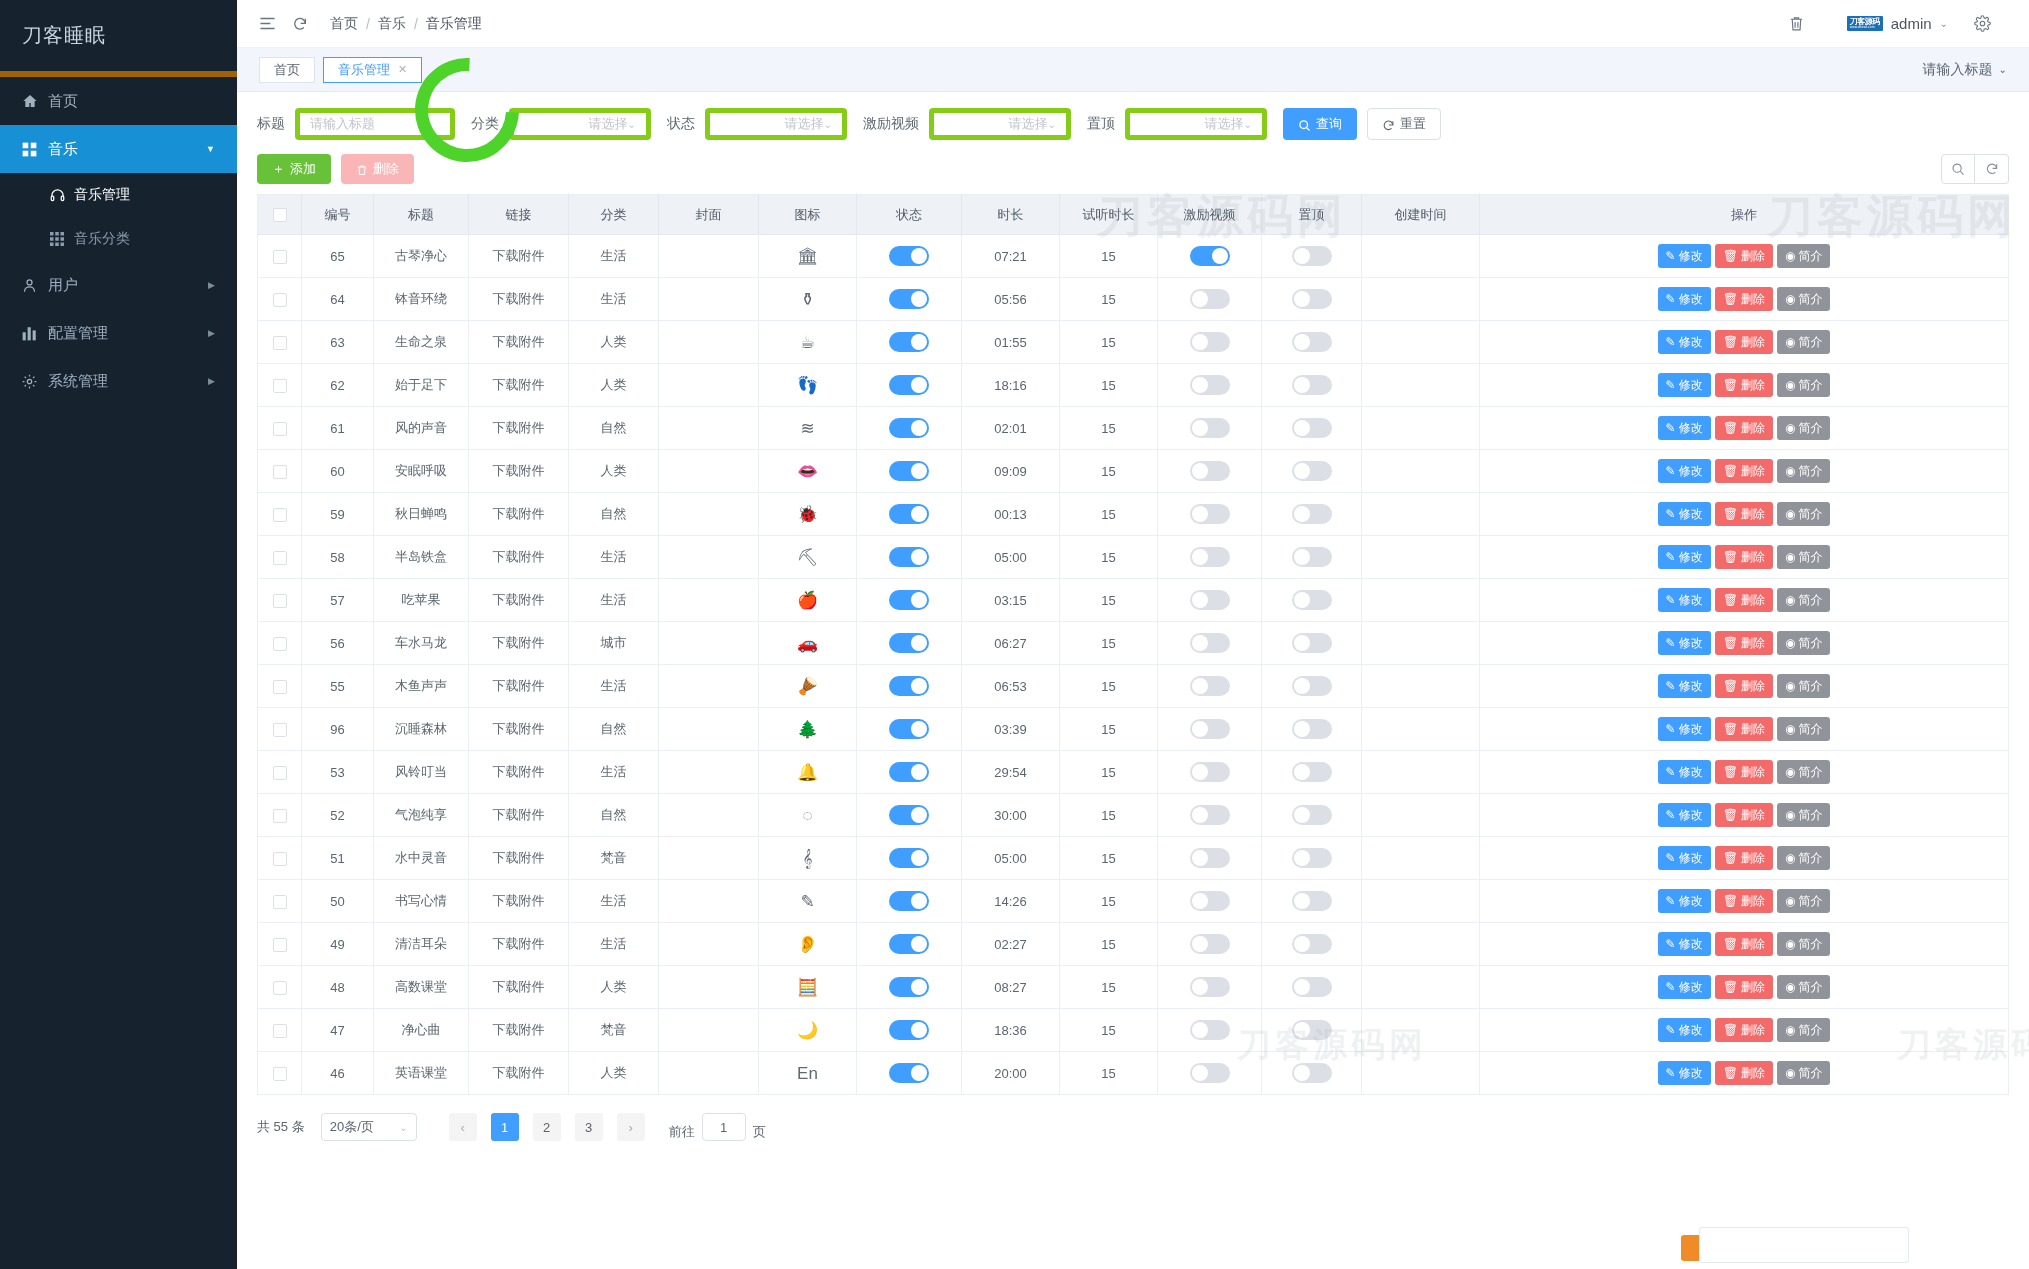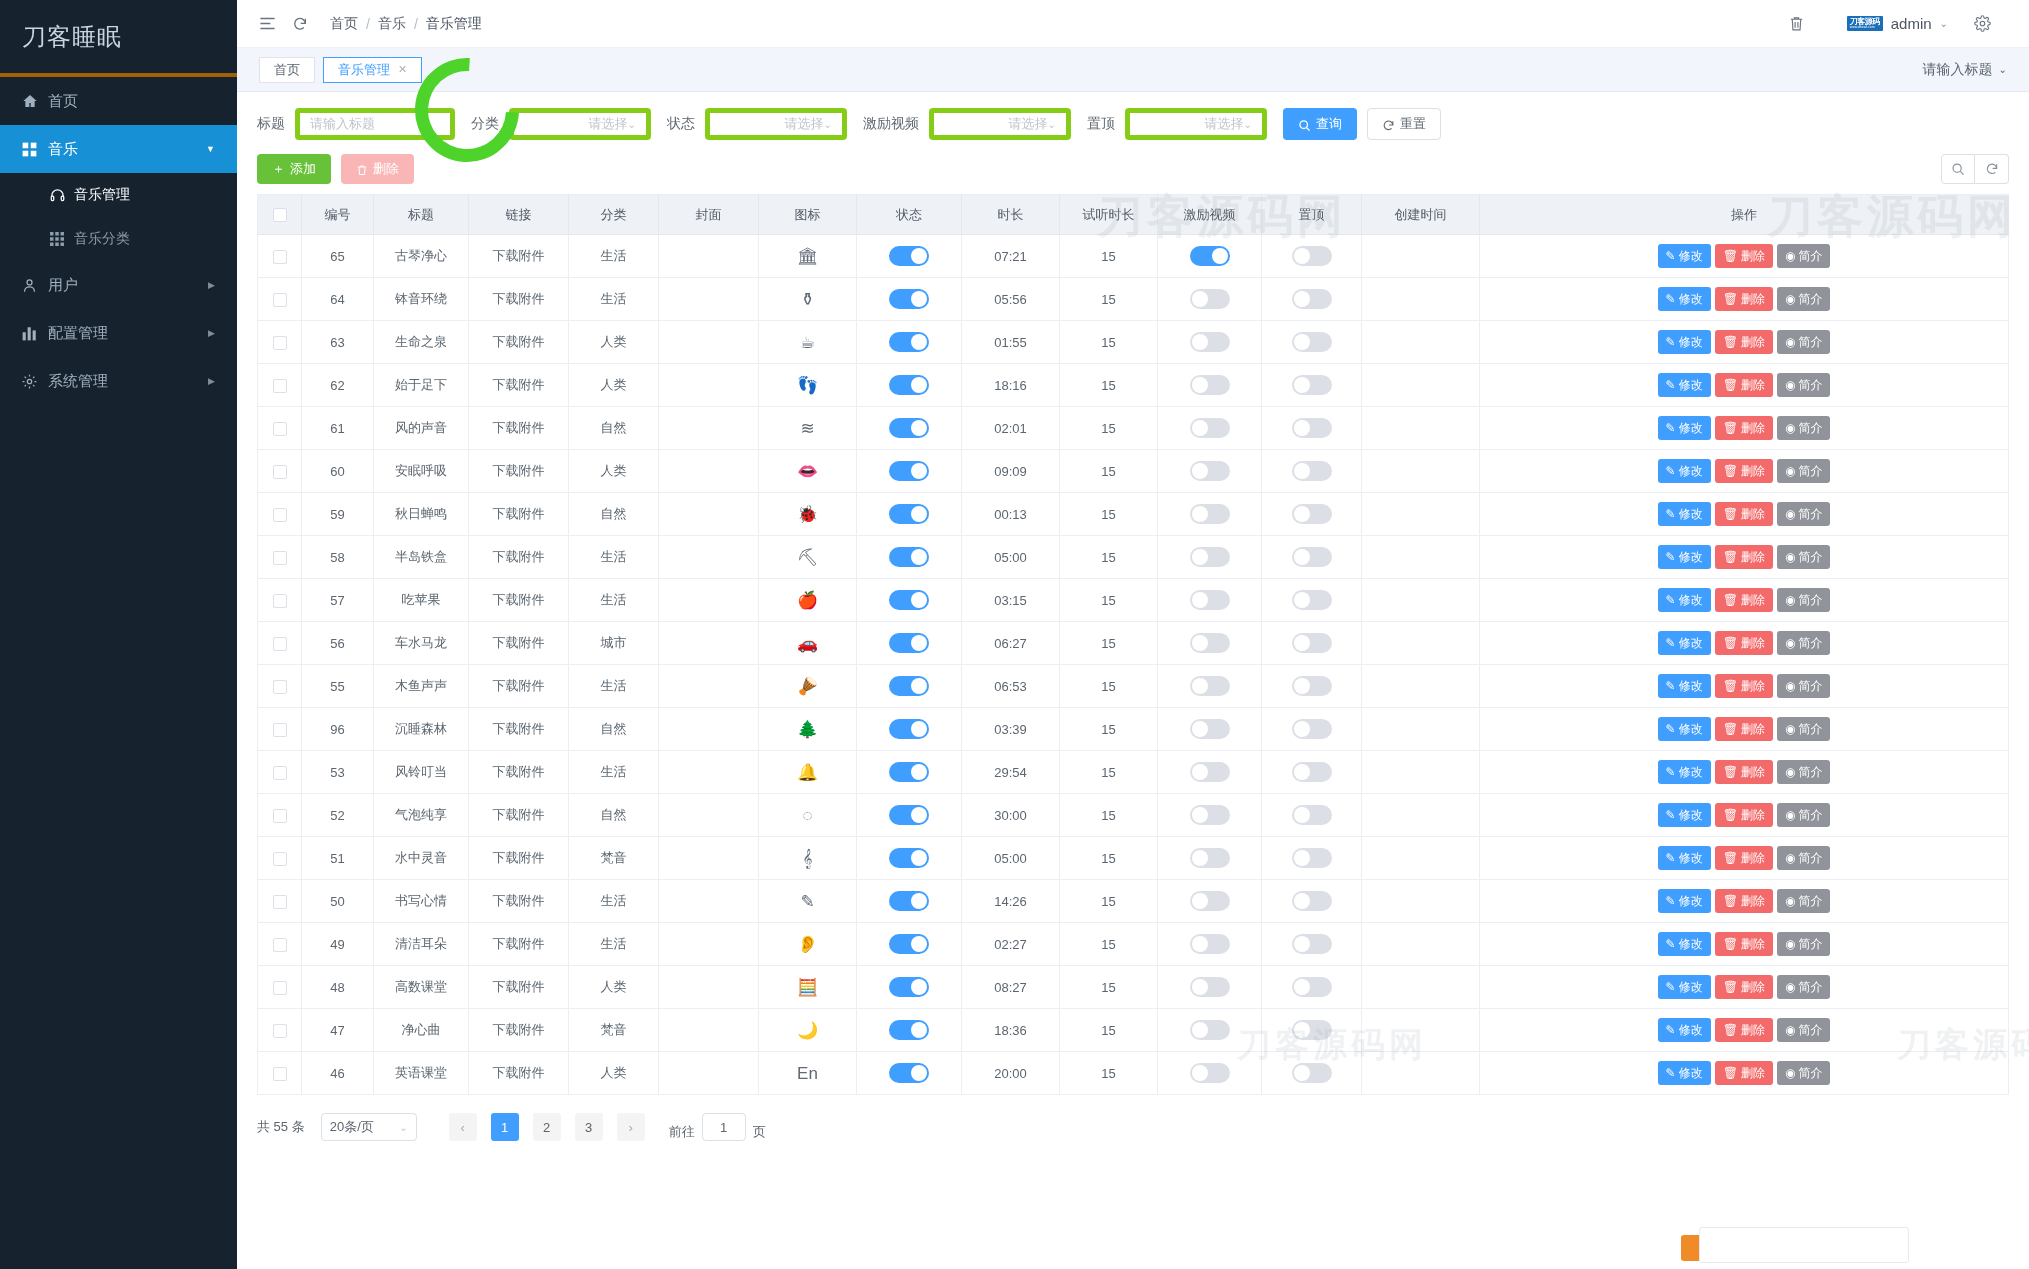--- a/index.html
+++ b/index.html
@@ -15,22 +15,22 @@
   #sidebar {
     width: 237px; height: 1269px;
     background: #16222e;
     flex: 0 0 237px;
     position: relative;
     color: #b8c7d4;
   }
   #sidebar .brand {
     height: 77px; display: flex; align-items: center;
     padding-left: 22px;
-    font-size: 24px; color: #c9d6e2; letter-spacing: 1px;
-    border-bottom: 4px solid #a16207;
+    font-size: 20px; color: #c9d6e2; letter-spacing: 1px;
+    border-bottom: 6px solid #a16207;
   }
   .nav-item {
     height: 48px; display: flex; align-items: center;
     padding: 0 22px; font-size: 15px; color: #9fb0bf;
     cursor: pointer; position: relative;
   }
   .nav-item .ico { width: 26px; display:inline-flex; align-items:center; justify-content:flex-start; flex:0 0 26px; }
   .nav-item .lbl { flex: 1; }
   .nav-item.active { background: #1890d6; color: #fff; }
   .nav-item.active .lbl { color: #fff; }

